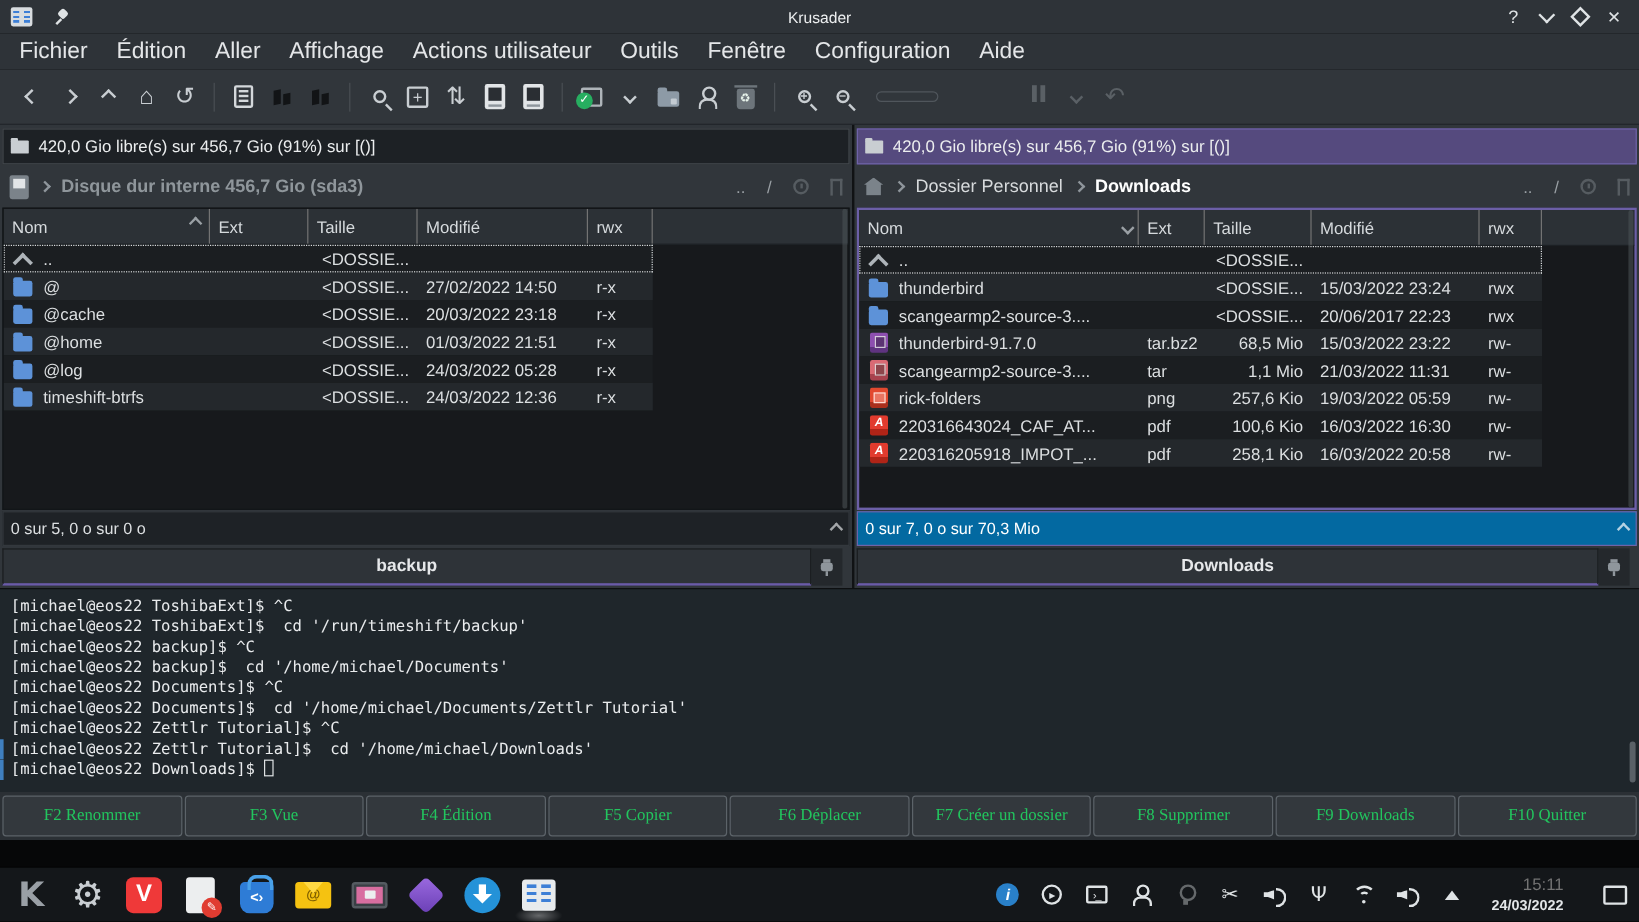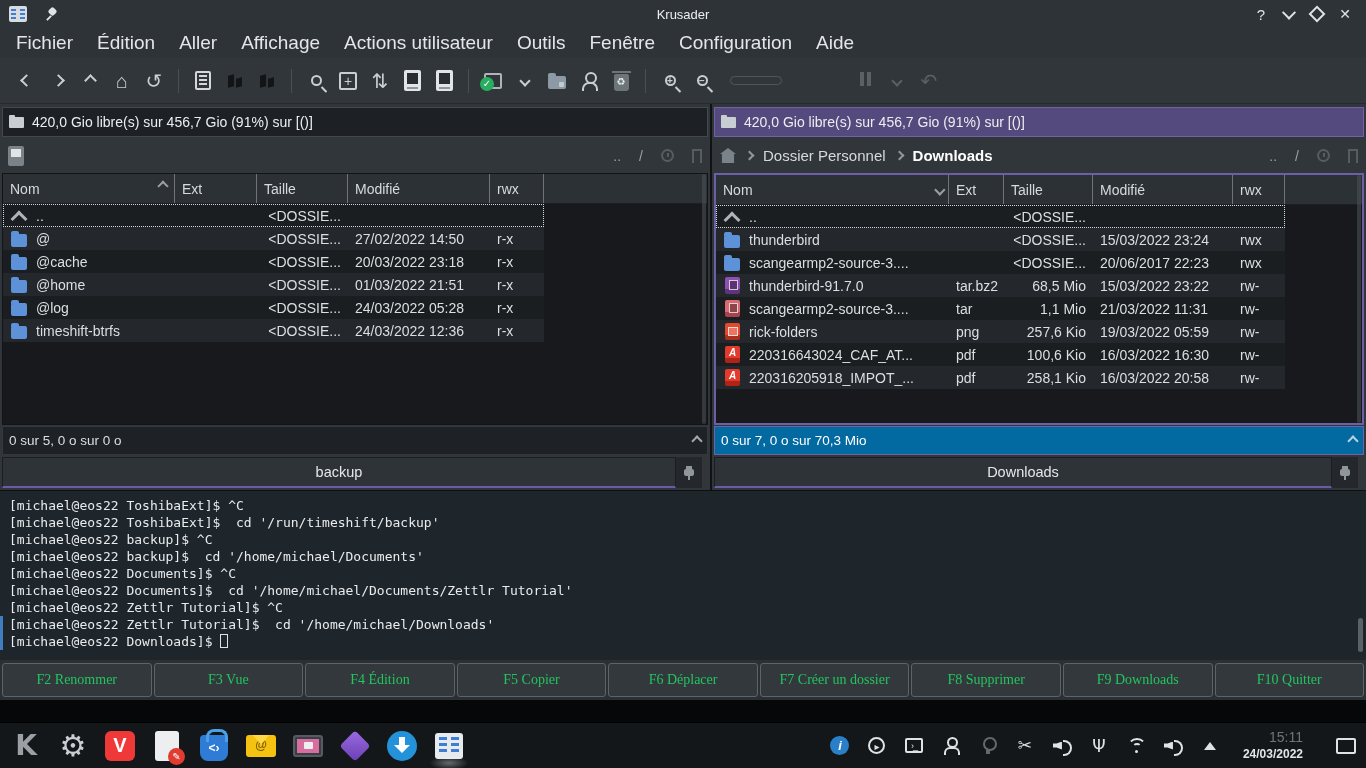--- a/index.html
+++ b/index.html
@@ -118,21 +118,21 @@
   .fic.image::before { content:""; position:absolute; left:2px; top:0; width:15px; height:17px; border-radius:2px; background:linear-gradient(#e2492f 70%, #aa2f1c 70%); }
   .fic.image::after { content:""; position:absolute; left:5px; top:4px; width:8px; height:7px; border:1px solid #ffd9d0; background:rgba(255,255,255,.25); }
   .fic.pdf::before { content:""; position:absolute; left:2px; top:0; width:15px; height:17px; border-radius:2px; background:linear-gradient(#e23b2e 70%, #b02417 70%); }
   .fic.pdf::after { content:"A"; position:absolute; left:2px; top:1px; width:15px; text-align:center; font-size:10px; font-weight:bold; font-style:italic; color:#fff; }
   .vscroll { position:absolute; right:1px; top:0; bottom:0; width:4px; background:#4c5358; border-radius:2px; opacity:.55; }
 
   .statusbar { height:29px; margin:1px 2px; background:#1e2226; border:1px solid #33383d; display:flex; align-items:center; padding:0 6px; font-size:13.5px; color:#dcdfe1; }
   .panel.right .statusbar { background:#0369a1; border-color:#6f63a8; color:#fff; }
   .status-chev { margin-left:auto; width:8px; height:8px; border-left:2px solid currentColor; border-bottom:2px solid currentColor; transform:rotate(135deg); opacity:.7; }
 
-  .tabbar { height:31px; display:flex; align-items:stretch; background:#24282c; margin:1px 8px 2px 2px; }
+  .tabbar { height:31px; display:flex; align-items:stretch; background:#24282c; margin:1px 8px 2px 2px;font-weight:bold; }
   .tab { flex:1; background:#2e3338; border:1px solid #1b1e21; border-bottom:2px solid #6a5ba8; display:flex; align-items:center; justify-content:center; font-size:14.5px; color:#e6e8ea; }
   .tab-pin { width:26px; display:flex; align-items:center; justify-content:center; }
   .pin2 { width:10px; height:7px; background:#8f969c; border-radius:2px; position:relative; }
   .pin2::before { content:""; position:absolute; left:4px; top:7px; width:2px; height:4px; background:#8f969c; }
   .pin2::after { content:""; position:absolute; left:2px; top:-3px; width:6px; height:3px; background:#8f969c; }
 
   
   .terminal { height:170px; background:#1f262b; border-top:1px solid #0d0f11; padding:6px 0 0 0; position:relative; font-family:"DejaVu Sans Mono","Liberation Mono",monospace; font-size:13px; line-height:17px; color:#e9ebed; }
   .tline { white-space:pre; padding-left:9px; }
   .tline.marked { box-shadow:inset 3px 0 0 #3f7fbf; }
@@ -310,20 +310,24 @@
 <div class="panels">
 
   <div class="panel left">
     <div class="mediabar">
       <span class="mini-folder"></span>
       <span>420,0 Gio libre(s) sur 456,7 Gio (91%) sur  [()]</span>
     </div>
     <div class="crumbbar">
       <span class="crumb-dev"></span>
 
+        <span style="display:flex;align-items:center">
+          <span class="crumb-sep"></span>
+          <span class="crumb-label device">Disque dur interne 456,7 Gio (sda3)</span>
+        </span>
 
       <span class="crumb-actions">
         <span>..</span>
         <span>/</span>
         <span class="hist-ico"></span>
         <span class="bm-ico"></span>
       </span>
     </div>
     <div class="listwrap">
       <div class="listheader">

